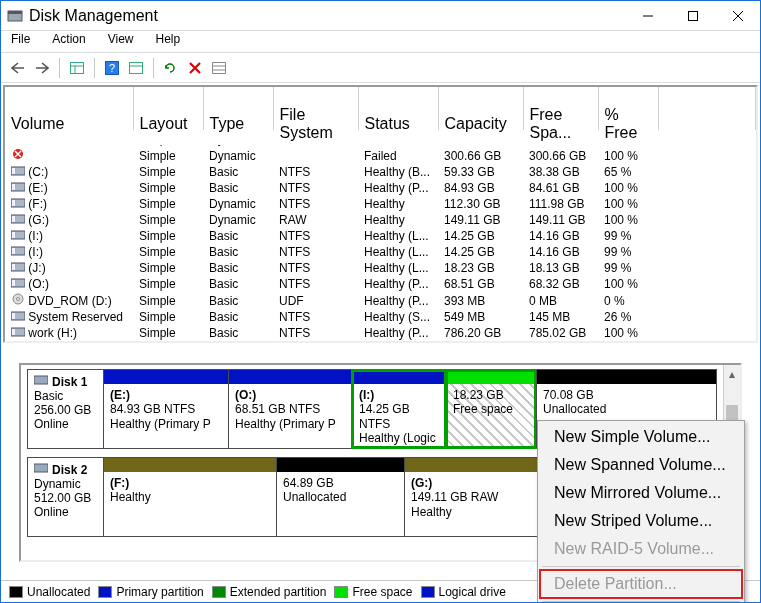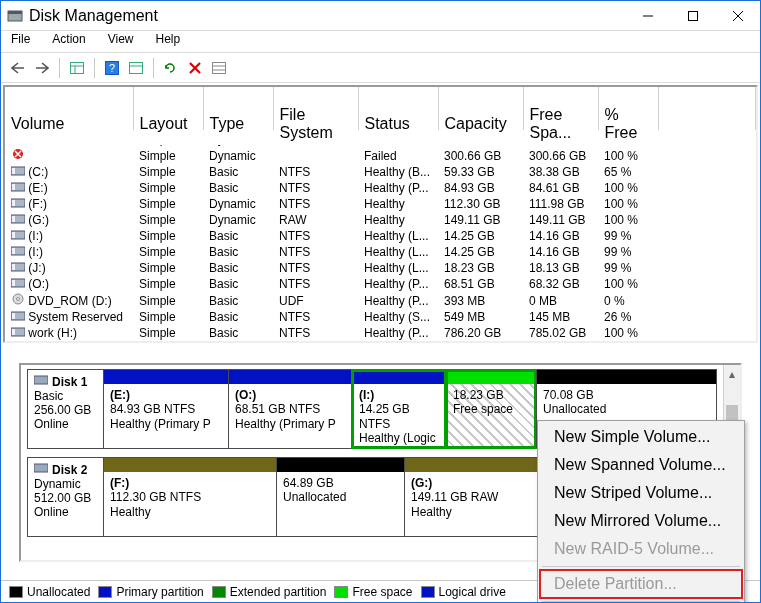--- a/index.html
+++ b/index.html
@@ -451,21 +451,20 @@
               </div>
             <div>Dynamic</div>
             <div>512.00 GB</div>
             <div>Online</div>
           </div>
           <div class="disk-parts">
             <div class="part" style="width:172px">
               <div class="cap olive"></div>
               <div class="body">
                   <div class="pl">(F:)</div>
-                  <div>112.30 GB NTFS</div>
                   <div>Healthy</div>
                 </div>
             </div>
             <div class="part" style="width:128px">
               <div class="cap black"></div>
               <div class="body">
                   <div class="pl"></div>
                   <div>64.89 GB</div>
                   <div>Unallocated</div>
                 </div>
@@ -495,22 +494,22 @@
       <span><span class="sw" style="background:#008a00"></span><span>Extended partition</span></span>
       <span><span class="sw" style="background:#00e000"></span><span>Free space</span></span>
       <span><span class="sw" style="background:#0012c4"></span><span>Logical drive</span></span>
     </div>
 
   </div>
 
   <div class="ctx">
     <div class="ci">New Simple Volume...</div>
     <div class="ci">New Spanned Volume...</div>
+    <div class="ci">New Mirrored Volume...</div>
     <div class="ci">New Striped Volume...</div>
-    <div class="ci">New Mirrored Volume...</div>
     <div class="ci disabled">New RAID-5 Volume...</div>
     <div class="csep"></div>
     <div class="ci disabled highlight">Delete Partition...</div>
     <div class="csep"></div>
     <div class="ci">Help</div>
   </div>
 
 </div>
 
 </body></html>

